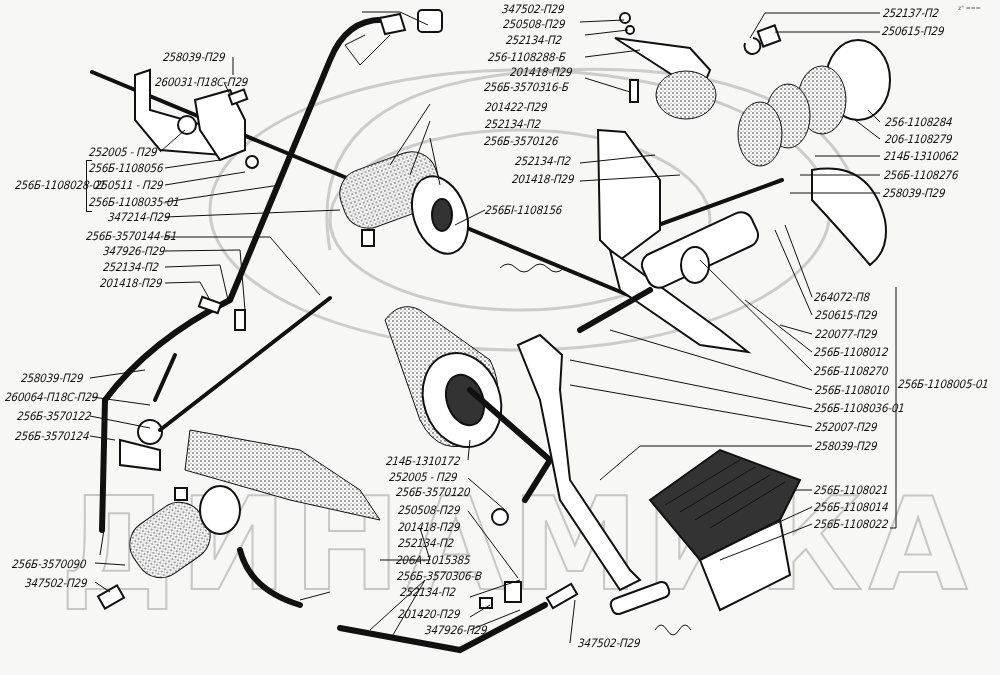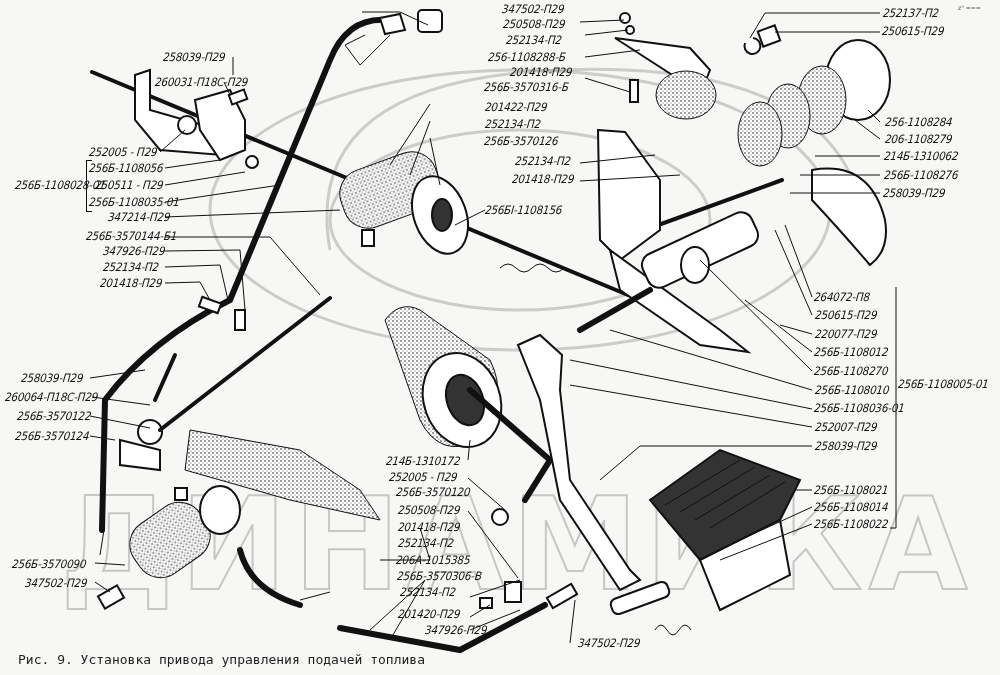--- a/index.html
+++ b/index.html
@@ -281,14 +281,13 @@
   <div class="lbl" style="left:396px;top:554px">206А-1015385</div>
   <div class="lbl" style="left:397px;top:570px">256Б-3570306-В</div>
   <div class="lbl" style="left:400px;top:586px">252134-П2</div>
   <div class="lbl" style="left:398px;top:608px">201420-П29</div>
   <div class="lbl" style="left:425px;top:624px">347926-П29</div>
   <div class="lbl" style="left:578px;top:637px">347502-П29</div>
 
   <div class="lbl" style="left:12px;top:558px">256Б-3570090</div>
   <div class="lbl" style="left:25px;top:577px">347502-П29</div>
 
-  <div class="caption">Рис. 9. Установка привода управления подачей топлива</div>
 </div>
 
 </body></html>

